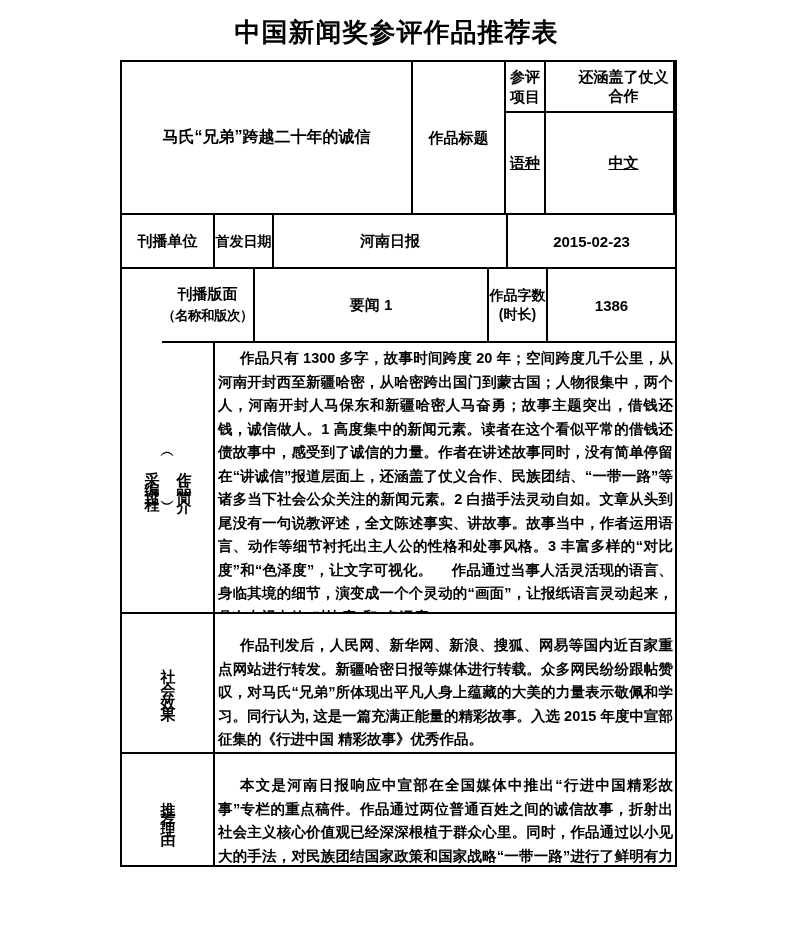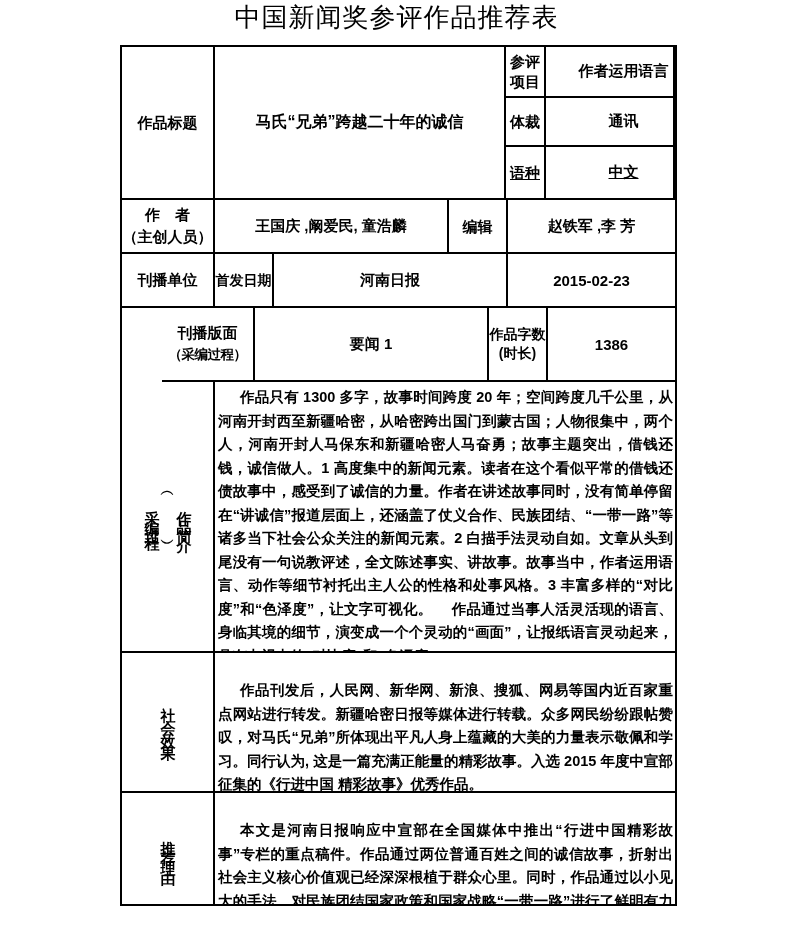--- a/index.html
+++ b/index.html
@@ -4,24 +4,24 @@
 <style>
   * { box-sizing: border-box; margin: 0; padding: 0; }
   html, body { background: #ffffff; }
   body {
     width: 793px; height: 938px;
     font-family: "Liberation Sans", sans-serif;
     color: #000;
     overflow: hidden;
   }
   .doc-title {
-    padding-top: 0;
+    padding-top: 15px;
     text-align: center;
     font-size: 26px;
-    font-weight: normal;
+    font-weight: bold;
     letter-spacing: 1px;
   }
   .tbl {
     margin: 10px 0 0 120px;
     width: 557px;
     border: 2px solid #000;
     font-weight: bold;
   }
   .row { display: flex; border-bottom: 2px solid #000; }
   .row:last-child { border-bottom: none; }
@@ -57,21 +57,21 @@
 
   .body-cell {
     flex: 1;
     display: block;
     text-align: justify;
     font-size: 14.5px;
     line-height: 23.5px;
     text-indent: 22px;
     padding: 4px 2px 0 3px;
   }
-  .pt10 { padding-top: 26px; }
+  .pt10 { padding-top: 20px; }
 
   
   .v-group { display: flex; flex-direction: column; align-items: center; gap: 3px; }
   .bracket { font-size: 14px; line-height: 11px; font-weight: bold; }
   .v-cols { display: flex; flex-direction: row; column-gap: 13px; align-items: center; }
   .v-text {
     writing-mode: vertical-rl;
     text-orientation: upright;
     font-weight: bold;
     font-size: 15px;
@@ -82,89 +82,66 @@
 </style>
 </head>
 <body>
 
 <div class="page">
   <h1 class="doc-title">中国新闻奖参评作品推荐表</h1>
 
   <div class="tbl">
 
     <div class="row rA">
+      <div class="cell wA-value">
+        <span>马氏“兄弟”跨越二十年的诚信</span>
+      </div>
       <div class="cell w-label label-cell">
         <span class="blk">作品标题</span>
-      </div>
-      <div class="cell wA-value">
-        <span>马氏“兄弟”跨越二十年的诚信</span>
       </div>
       <div class="wA-subcol">
         <div class="subrow h51">
           <div class="cell sub-label-a">
             <span>参评项目</span>
           </div>
           <div class="cell sub-value-a">
-            <span>作者运用语言</span>
-          </div>
-        </div>
-        <div class="subrow h49">
-          <div class="cell sub-label-a">
-            <span>体裁</span>
-          </div>
-          <div class="cell sub-value-a">
-            <span>通讯</span>
+            <span>还涵盖了仗义合作</span>
           </div>
         </div>
         <div class="subrow hfill">
           <div class="cell sub-label-a">
             <span>语种</span>
           </div>
           <div class="cell sub-value-a">
             <span>中文</span>
           </div>
         </div>
       </div>
     </div>
 
-    <div class="row rB">
-      <div class="cell w-label label-cell">
-        <span class="blk">作　者</span>
-        <span class="blk">（主创人员）</span>
-      </div>
-      <div class="cell wB-value">
-        <span>王国庆 ,阚爱民, 童浩麟</span>
-      </div>
-      <div class="cell wB-sub">
-        <span>编辑</span>
-      </div>
-      <div class="cell wB-subval">
-        <span>赵铁军 ,李 芳</span>
-      </div>
-    </div>
 
     <div class="row rB">
       <div class="cell w-label label-cell">
         <span class="blk">刊播单位</span>
       </div>
       <div class="cell wB-sub">
         <span class="small-lbl">首发日期</span>
       </div>
       <div class="cell wB-value">
         <span>河南日报</span>
       </div>
       <div class="cell wB-subval">
         <span>2015-02-23</span>
       </div>
     </div>
 
     <div class="row rB3">
       <div class="cell w-label label-cell">
         <span class="blk">刊播版面</span>
-        <span class="blk fit">（采编过程）</span>
+        <span class="blk fit">（名称和版次）</span>
       </div>
       <div class="cell wB-value">
         <span>要闻 1</span>
       </div>
       <div class="cell wB-sub">
         <span>
           <span class="blk small-lbl">作品字数</span>
           <span class="blk small-lbl">(时长)</span>
         </span>
       </div>

